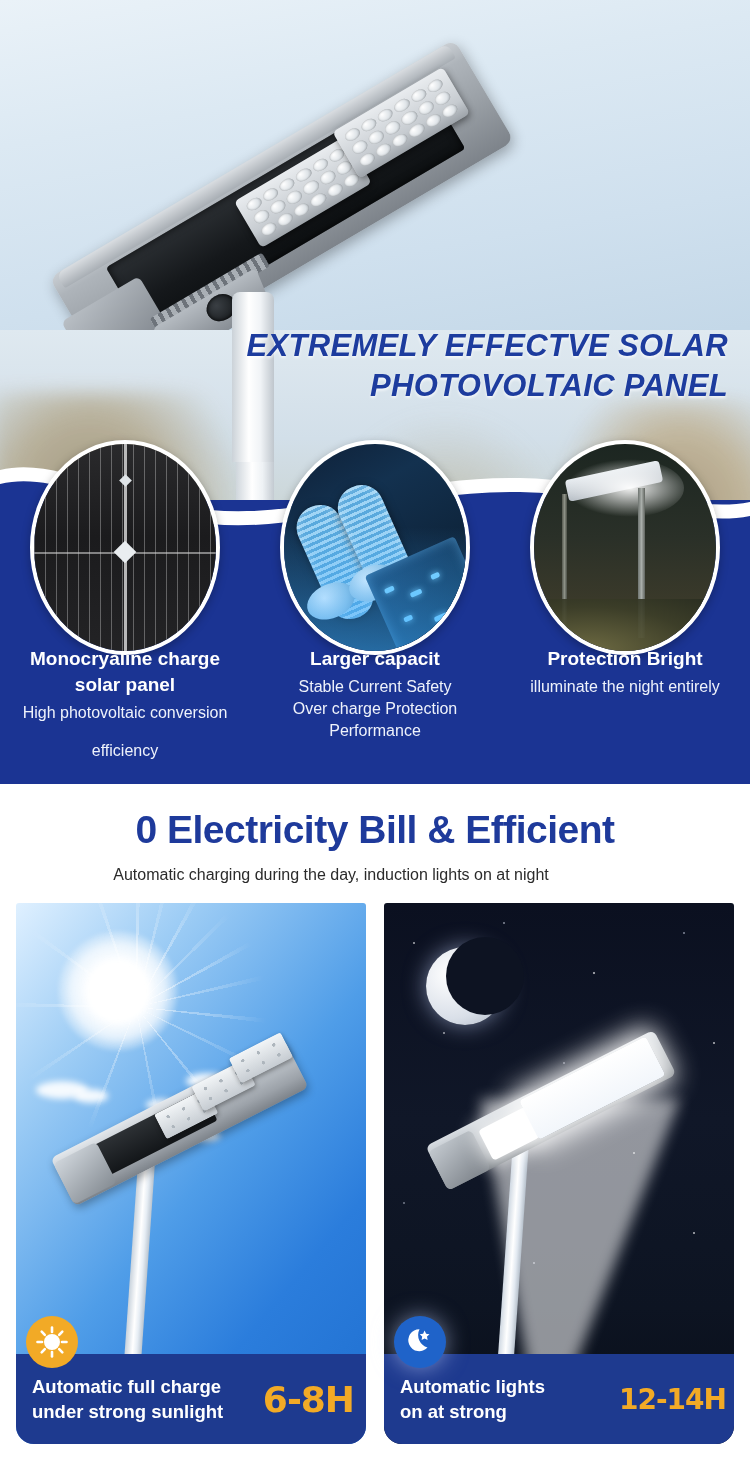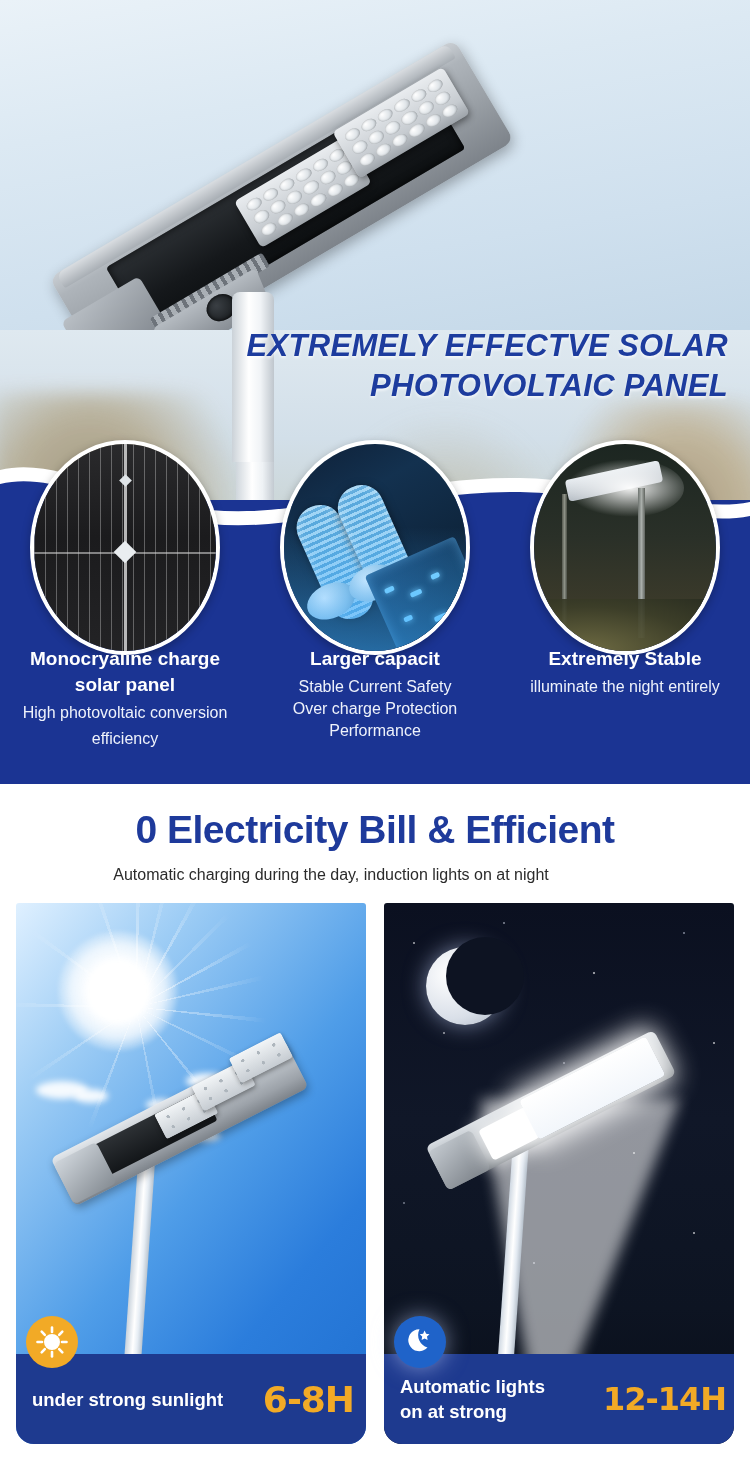--- a/index.html
+++ b/index.html
@@ -231,21 +231,21 @@
     background:linear-gradient(90deg,#cfd8e2,#ffffff 45%,#e2e9f1 72%,#b6c0cb); transform:rotate(4deg); }
 
   
   .bar { position:absolute; top:1354px; width:350px; height:90px; background:#1e3a8f;
     border-radius:0 0 18px 18px; display:flex; align-items:center; padding-left:16px; }
   .bar.left { left:16px; }
   .bar.right { left:384px; }
   .bar-text { color:#ffffff; font-size:18.5px; font-weight:bold; line-height:25px; flex:1; }
   .bar-hours { color:#f2aa26; font-size:36px; font-weight:bold; letter-spacing:-1px;
     padding-right:12px; font-family:"DejaVu Sans", sans-serif; }
-  .bar.right .bar-hours { font-size:32px; padding-right:8px; }
+  .bar.right .bar-hours { font-size:28px; padding-right:8px; }
 
   .badge { position:absolute; top:1316px; width:52px; height:52px; border-radius:50%;
     display:flex; align-items:center; justify-content:center; z-index:9; }
   .badge.sun { left:26px; background:#f2aa26; }
   .badge.moon { left:394px; background:#1f63c9; }
 </style>
 </head>
 <body>
 
 <div class="page">
@@ -338,21 +338,21 @@
         <div class="t1-img"></div>
         <div class="t1-bus-v"></div>
         <div class="t1-bus-h"></div>
         <div class="t1-diamond"></div>
         <div class="t1-diamond2"></div>
       </div>
       <div class="cap">
         <div class="h">Monocryaline charge</div>
         <div class="h">solar panel</div>
         <div class="s">High photovoltaic conversion</div>
-        <div class="s" style="margin-top:4px">efficiency</div>
+        <div class="s" style="margin-top:16px">efficiency</div>
       </div>
     </div>
 
     <div class="feat">
       <div class="thumb">
         <div class="t2-img"></div>
         <div class="cell c1"></div>
         <div class="cell c2"></div>
         <div class="cell-cap k1"></div>
         <div class="cell-cap k2"></div>
@@ -376,21 +376,21 @@
     <div class="feat">
       <div class="thumb">
         <div class="t3-img"></div>
         <div class="t3-pole2"></div>
         <div class="t3-lamp"></div>
         <div class="t3-glow"></div>
         <div class="t3-pole"></div>
         <div class="t3-bush"></div>
       </div>
       <div class="cap">
-        <div class="h">Extremely Stable</div>
+        <div class="h">Protection Bright</div>
         <div class="s">illuminate the night entirely</div>
       </div>
     </div>
 
   </div>
 
   <div class="mid-title">0 Electricity Bill &amp; Efficient</div>
   <div class="mid-sub">Automatic charging during the day, induction lights on at night</div>
 
   <div class="panel left">
@@ -423,20 +423,21 @@
     <div class="night-lamp">
       <div class="nl-body"></div>
       <div class="nl-head"></div>
       <div class="nl-lit2"></div>
       <div class="nl-lit"></div>
     </div>
   </div>
 
   <div class="bar left">
     <div class="bar-text">
+      <div>Automatic full charge</div>
       <div>under strong sunlight</div>
     </div>
     <div class="bar-hours">6-8H</div>
   </div>
 
   <div class="bar right">
     <div class="bar-text">
       <div>Automatic lights</div>
       <div>on at strong</div>
     </div>

